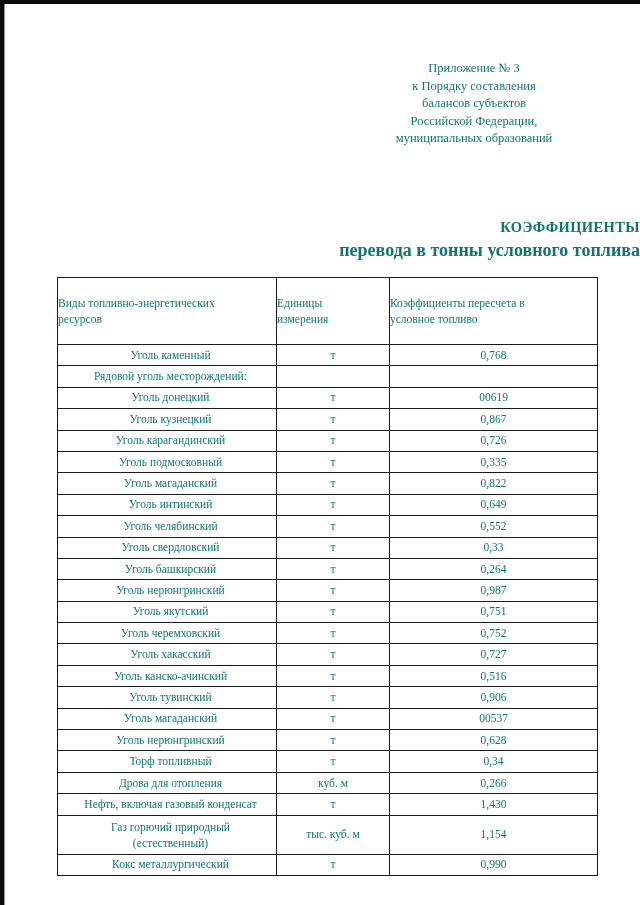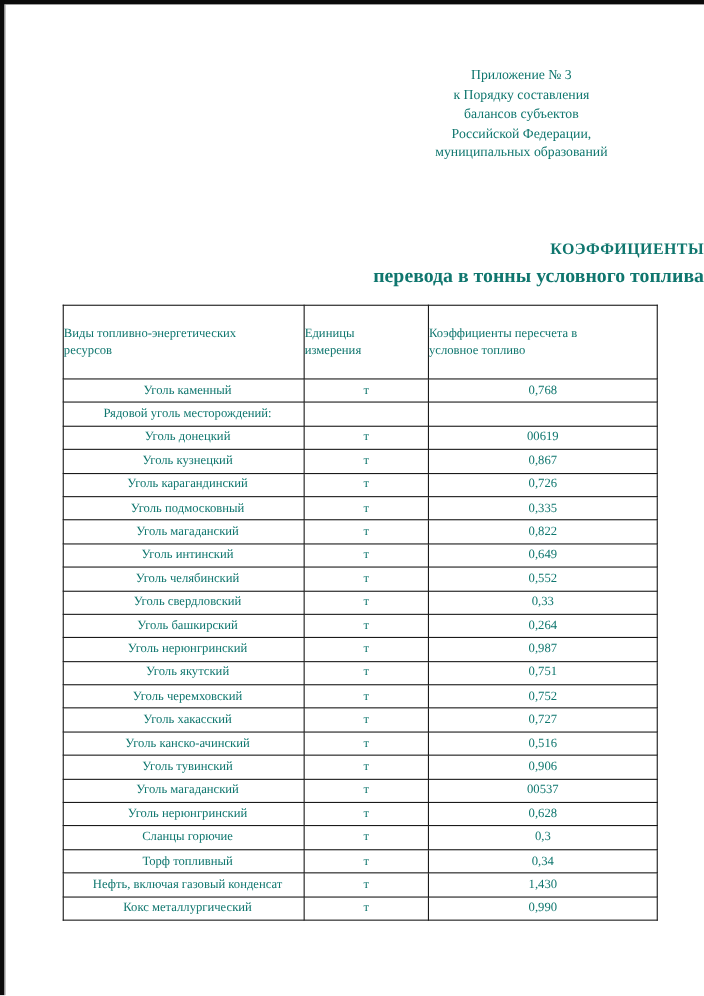--- a/index.html
+++ b/index.html
@@ -265,33 +265,41 @@
           <td class="cell-name">Уголь магаданский</td>
           <td class="cell-unit">т</td>
           <td class="cell-coef">00537</td>
         </tr>
         <tr>
           <td class="cell-name">Уголь нерюнгринский</td>
           <td class="cell-unit">т</td>
           <td class="cell-coef">0,628</td>
         </tr>
         <tr>
-          <td class="cell-name">Сланцы горючие</td>
-          <td class="cell-unit">т</td>
-          <td class="cell-coef">0,3</td>
-        </tr>
-        <tr>
           <td class="cell-name">Торф топливный</td>
           <td class="cell-unit">т</td>
           <td class="cell-coef">0,34</td>
         </tr>
         <tr>
+          <td class="cell-name">Дрова для отопления</td>
+          <td class="cell-unit">куб. м</td>
+          <td class="cell-coef">0,266</td>
+        </tr>
+        <tr>
           <td class="cell-name">Нефть, включая газовый конденсат</td>
           <td class="cell-unit">т</td>
           <td class="cell-coef">1,430</td>
+        </tr>
+        <tr class="tall-row">
+          <td class="cell-name">
+            <div>Газ горючий природный</div>
+            <div>(естественный)</div>
+          </td>
+          <td class="cell-unit">тыс. куб. м</td>
+          <td class="cell-coef">1,154</td>
         </tr>
         <tr>
           <td class="cell-name">Кокс металлургический</td>
           <td class="cell-unit">т</td>
           <td class="cell-coef">0,990</td>
         </tr>
       </tbody>
   </table>
 
 </div>

